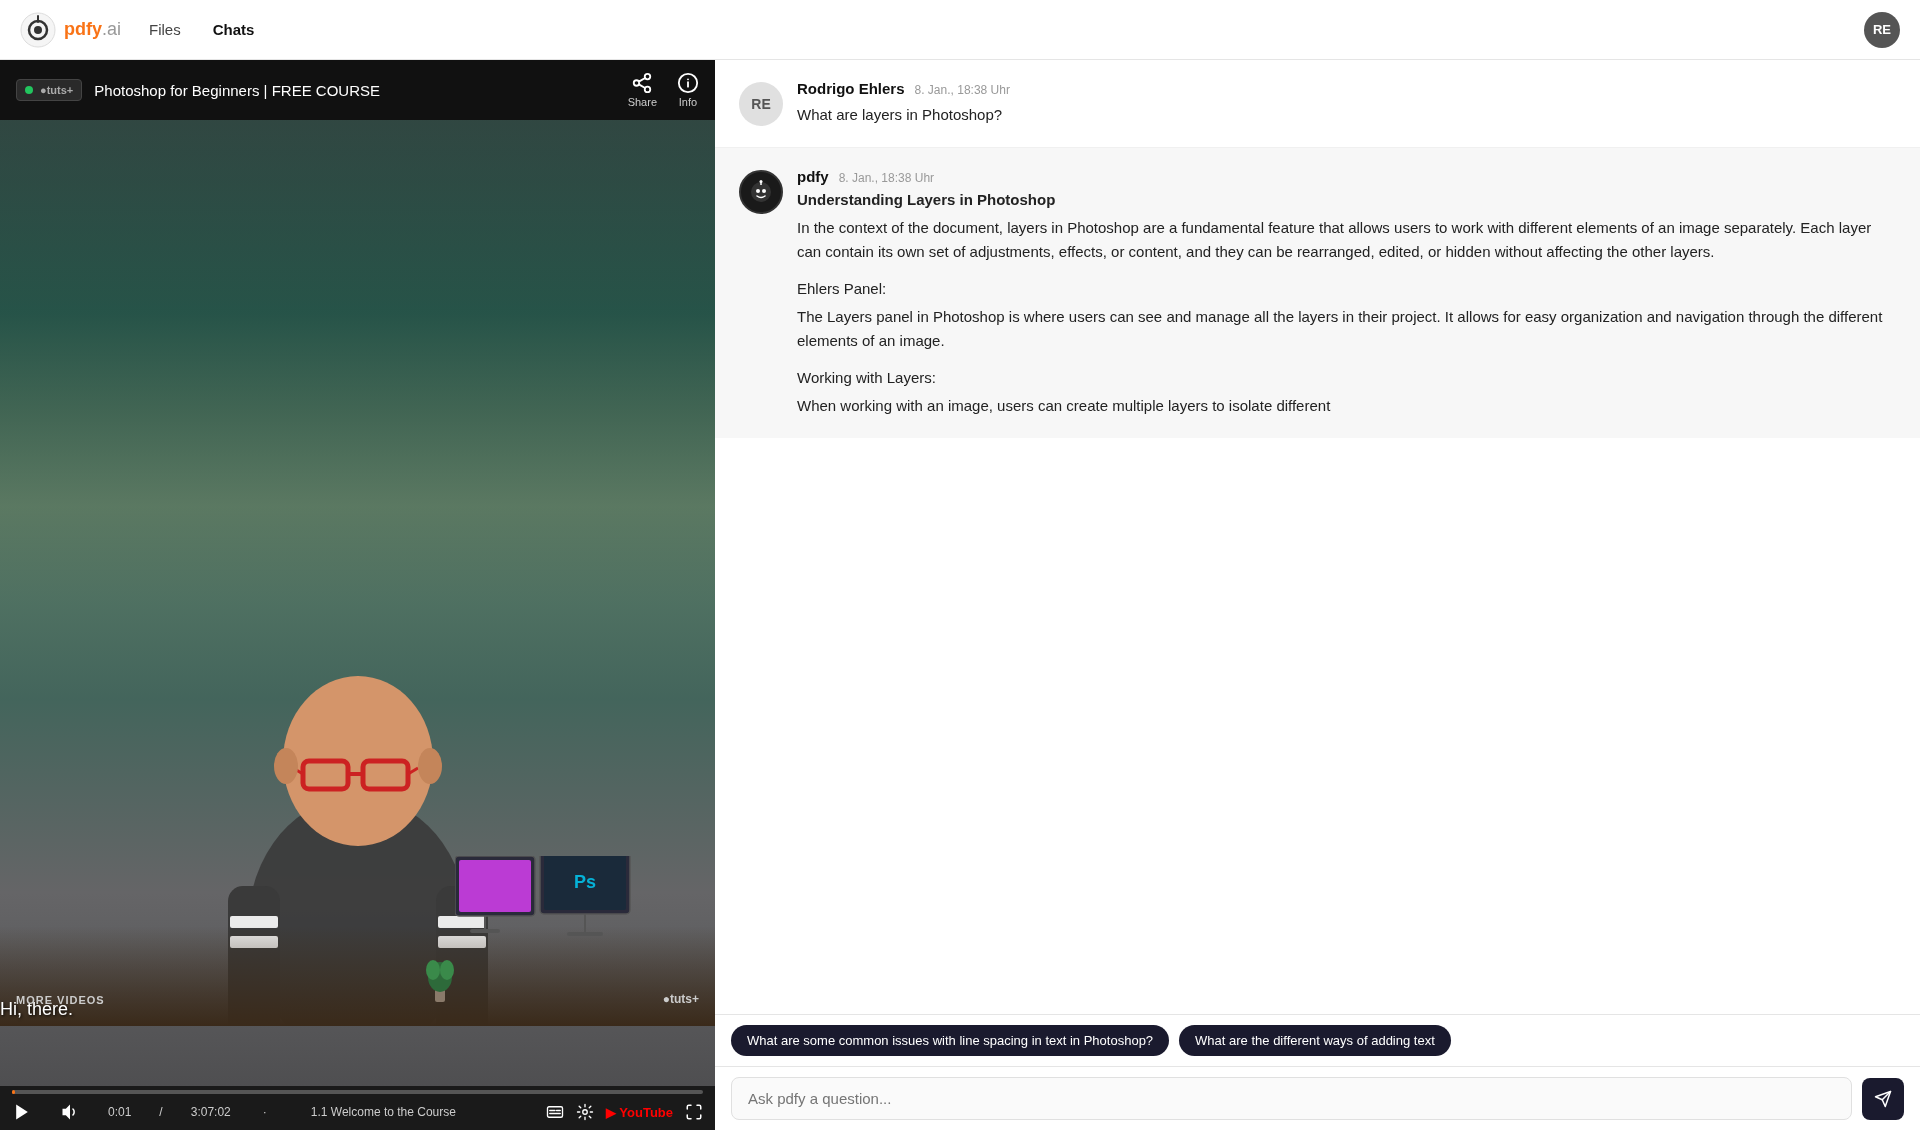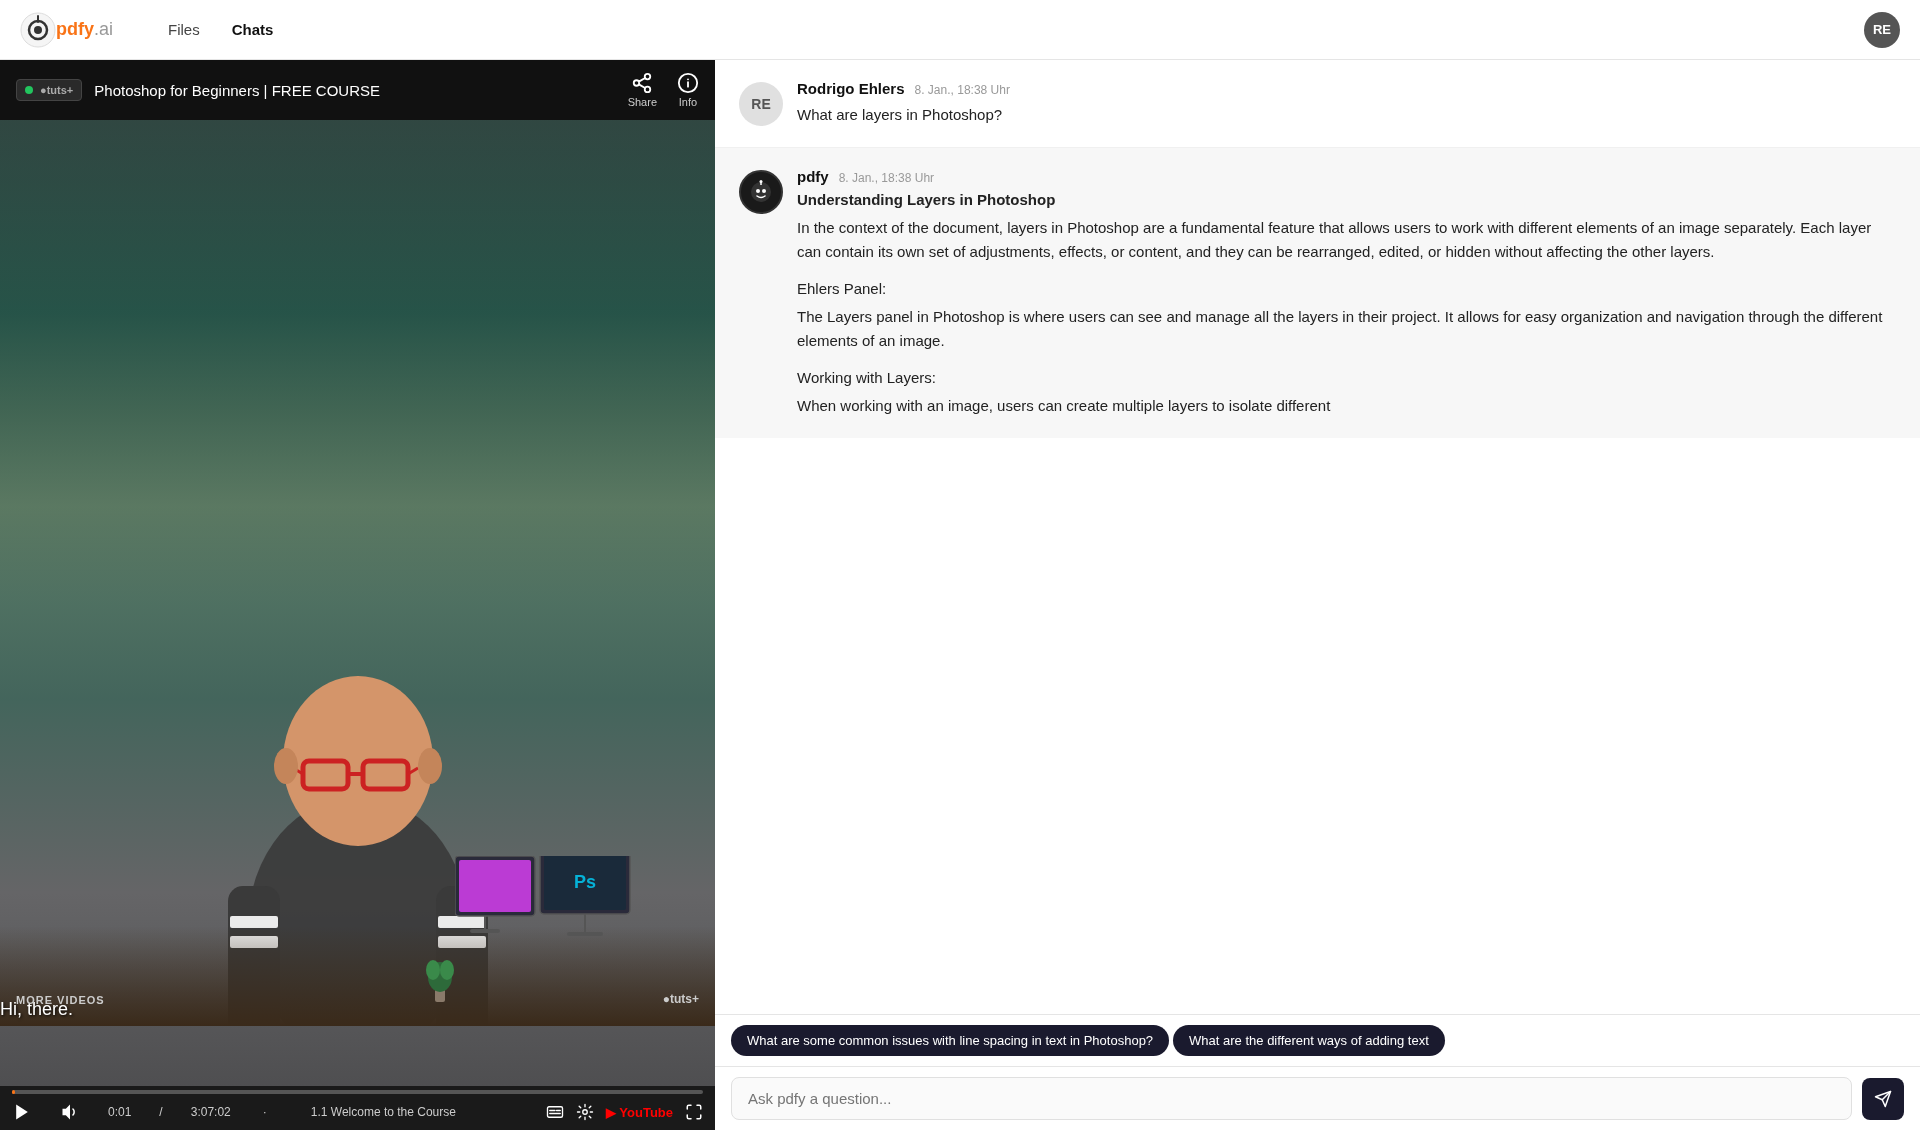--- a/index.html
+++ b/index.html
@@ -4,21 +4,21 @@
   <style>
     * { margin: 0; padding: 0; box-sizing: border-box; }
     body { font-family: -apple-system, BlinkMacSystemFont, 'Segoe UI', sans-serif; background: #fff; width: 1920px; height: 1130px; overflow: hidden; }
 
     
     #header {
       display: flex; align-items: center; padding: 0 20px;
       height: 60px; border-bottom: 1px solid #e5e5e5;
       background: #fff; position: relative; z-index: 10;
     }
-    #header .logo-area { display: flex; align-items: center; margin-right: 41px; }
+    #header .logo-area { display: flex; align-items: center; gap: 8px; margin-right: 14px; }
     #header .logo-icon { width: 36px; height: 36px; }
     #header .logo-text { font-size: 18px; font-weight: 700; color: #222; }
     #header .logo-text span { color: #f97316; }
     #header nav { display: flex; gap: 4px; align-items: center; }
     #header nav a {
       padding: 6px 14px; font-size: 15px; color: #444; text-decoration: none;
       border-radius: 6px; cursor: pointer;
     }
     #header nav a.active { font-weight: 600; color: #111; }
     #header .user-avatar {
@@ -111,21 +111,21 @@
     .msg-body { flex: 1; }
     .msg-header { display: flex; align-items: baseline; gap: 10px; margin-bottom: 6px; }
     .msg-name { font-weight: 700; font-size: 15px; color: #111; }
     .msg-time { font-size: 12px; color: #999; }
     .msg-text { font-size: 15px; color: #222; line-height: 1.6; }
     .msg-bold { font-weight: 600; font-size: 15px; color: #222; margin-bottom: 8px; }
     .msg-section-title { font-size: 15px; color: #222; font-weight: 500; margin-top: 16px; margin-bottom: 8px; }
 
     
     #suggestions {
-      padding: 10px 16px; display: flex; gap: 4px; flex-wrap: nowrap; overflow-x: auto;
+      padding: 10px 16px; display: flex; gap: 10px; flex-wrap: nowrap; overflow-x: auto;
       border-top: 1px solid #e5e5e5; background: #fff;
     }
     .suggestion-chip {
       background: #1a1a2e; color: #fff; border: none; border-radius: 20px;
       padding: 8px 16px; font-size: 13px; cursor: pointer; white-space: nowrap;
       flex-shrink: 0;
     }
 
     
     #chat-input-area {

